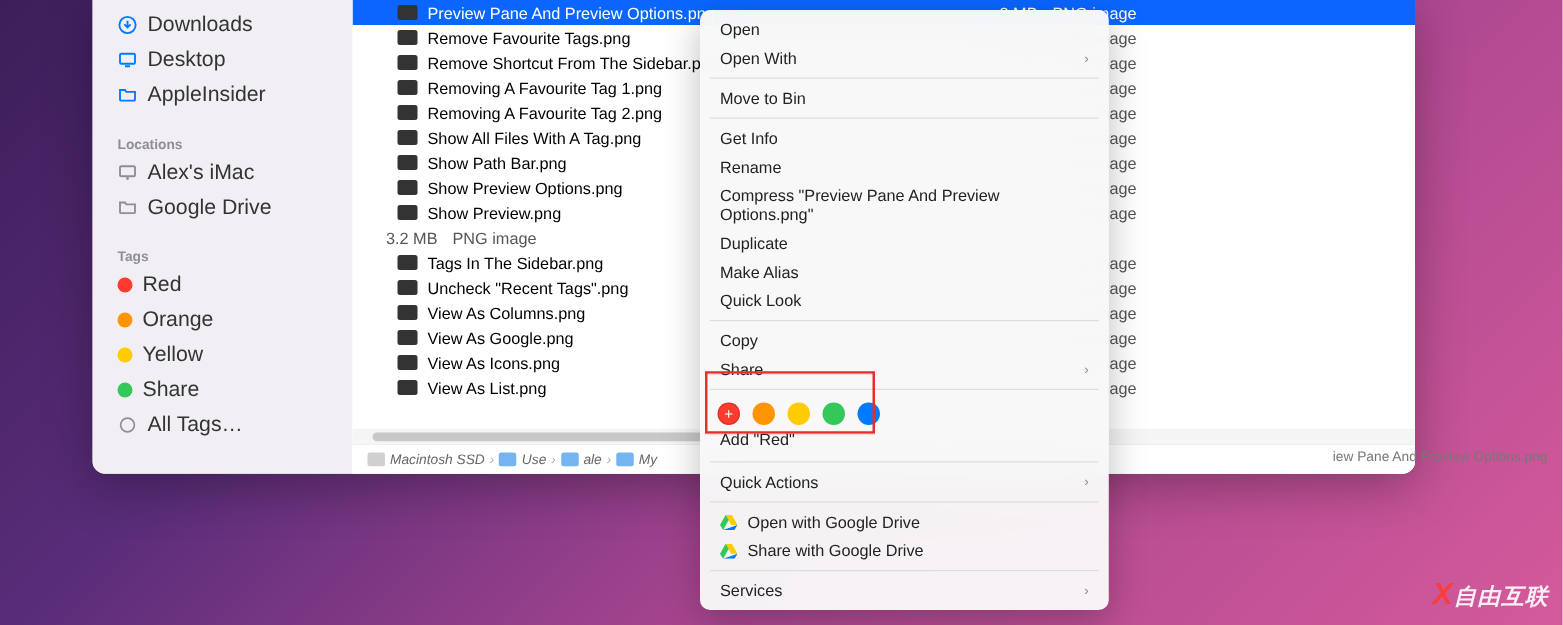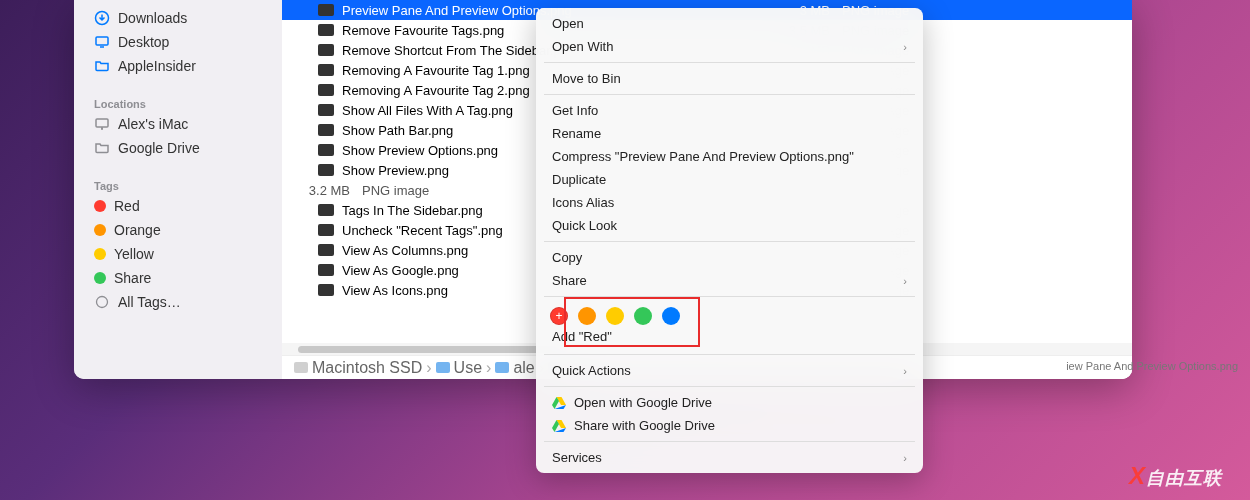--- a/index.html
+++ b/index.html
@@ -1,53 +1,53 @@
 <!DOCTYPE html>
 <html><head>
 <meta charset="utf-8">
 <style>
 * { margin: 0; padding: 0; box-sizing: border-box; font-family: -apple-system, BlinkMacSystemFont, "Segoe UI", Helvetica, Arial, sans-serif; }
 body { width: 1250px; height: 500px; background: linear-gradient(135deg, #3d1e5a 0%, #5a2d7a 30%, #a8458f 60%, #d45a9b 100%); overflow: hidden; position: relative; }
 .window { position: absolute; left: 74px; top: 0; width: 1058px; height: 379px; background: #fff; border-radius: 0 0 10px 10px; box-shadow: 0 10px 40px rgba(0,0,0,0.3); display: flex; overflow: hidden; }
 .sidebar { width: 208px; background: rgba(240,238,242,0.92); padding: 6px 0; overflow: hidden; }
 .sb-group { margin-bottom: 8px; }
 .sb-header { font-size: 11px; font-weight: 600; color: #8e8e93; padding: 4px 20px 2px; margin-top: 16px; }
-.sb-item { display: flex; align-items: center; padding: 4px 20px; font-size: 14px; color: #333; cursor: default; gap: 8px; }
+.sb-item { display: flex; align-items: center; padding: 4px 20px; font-size: 17px; color: #333; cursor: default; gap: 8px; }
 .sb-item .ic { width: 16px; height: 16px; display: flex; align-items: center; justify-content: center; color: #007aff; }
 .sb-item.tag .dot { width: 12px; height: 12px; border-radius: 50%; }
 .sb-item.tag .ic { color: #8e8e93; }
 .main { flex: 1; display: flex; flex-direction: column; background: #fff; position: relative; }
 .file-list { flex: 1; overflow: hidden; }
 .row { display: flex; align-items: center; height: 20px; font-size: 13px; }
 .row.sel { background: #0a66ff; color: #fff; }
 .cell-name { display: flex; align-items: center; gap: 8px; padding-left: 36px; width: 480px; overflow: hidden; white-space: nowrap; }
 .cell-size { width: 80px; text-align: right; color: #555; padding-right: 12px; }
 .cell-kind { flex: 1; color: #555; }
 .row.sel .cell-size, .row.sel .cell-kind, .row.sel .cell-date { color: #fff; }
 .thumb { width: 16px; height: 12px; background: #333; border-radius: 2px; flex-shrink: 0; }
 .scrollbar { height: 12px; background: #f5f5f5; display: flex; align-items: center; padding: 0 8px; }
 .scrollbar-thumb { width: 270px; height: 7px; background: #c8c8c8; border-radius: 4px; margin-left: 8px; }
-.pathbar { height: 24px; background: #fff; display: flex; align-items: center; padding: 0 12px; font-size: 16px; color: #666; gap: 4px; border-top: 1px solid #eee; }
+.pathbar { height: 24px; background: #fff; display: flex; align-items: center; padding: 0 12px; font-size: 11px; color: #666; gap: 4px; border-top: 1px solid #eee; font-style: italic; }
 .pathbar .seg { display: flex; align-items: center; gap: 4px; }
 .pathbar .sep { color: #aaa; }
 .pathbar .folder-ic { width: 14px; height: 11px; background: #74b4f0; border-radius: 2px; }
 .pathbar .hd-ic { width: 14px; height: 11px; background: #d0d0d0; border-radius: 2px; }
-.context-menu { position: absolute; left: 536px; top: 8px; width: 387px; background: rgba(248,248,248,0.97); border-radius: 8px; box-shadow: 0 8px 30px rgba(0,0,0,0.25); padding: 4px 0; font-size: 13px; backdrop-filter: blur(20px); }
+.context-menu { position: absolute; left: 560px; top: 8px; width: 327px; background: rgba(248,248,248,0.97); border-radius: 8px; box-shadow: 0 8px 30px rgba(0,0,0,0.25); padding: 4px 0; font-size: 13px; backdrop-filter: blur(20px); }
 .cm-item { padding: 4px 16px; color: #222; cursor: default; display: flex; align-items: center; justify-content: space-between; }
 .cm-item .chev { color: #888; font-size: 11px; }
 .cm-sep { height: 1px; background: #ddd; margin: 4px 8px; }
 .tags-row { display: flex; gap: 10px; padding: 6px 14px 2px; align-items: center; }
 .tag-dot { width: 18px; height: 18px; border-radius: 50%; display: flex; align-items: center; justify-content: center; cursor: default; }
 .tag-dot.sel { box-shadow: 0 0 0 1px rgba(0,0,0,0.15) inset; }
 .tag-dot .plus { color: #fff; font-size: 12px; line-height: 1; }
 .add-tag-label { padding: 2px 16px 6px; color: #222; }
 .red-box { position: absolute; border: 2.5px solid #e92c2c; pointer-events: none; }
 .rb1 { left: 564px; top: 297px; width: 136px; height: 50px; }
 .gd-ic { width: 14px; height: 12px; display: inline-block; }
-.watermark { position: absolute; right: 28px; bottom: 10px; color: #fff; font-size: 18px; font-weight: 700; font-style: italic; letter-spacing: 1px; opacity: 0.9; }
+.watermark { position: absolute; right: 11px; bottom: 10px; color: #fff; font-size: 18px; font-weight: 700; font-style: italic; letter-spacing: 1px; opacity: 0.9; }
 .watermark .x { font-size: 24px; color: #ff3b30; font-weight: 900; }
 .preview-name { position: absolute; right: 12px; top: 360px; font-size: 11px; color: #777; }
 svg { display: block; }
 </style>
 </head>
 <body>
 
 <div class="window">
   <div class="sidebar">
     <div class="sb-group">
@@ -236,20 +236,28 @@
             <span class="thumb"></span>
             <span>View As Google.png</span>
           </div>
           <div class="cell-size">3.2 MB</div>
           <div class="cell-kind">PNG image</div>
         </div>
         <div class="row">
           <div class="cell-name">
             <span class="thumb"></span>
             <span>View As Icons.png</span>
+          </div>
+          <div class="cell-size">3.2 MB</div>
+          <div class="cell-kind">PNG image</div>
+        </div>
+        <div class="row">
+          <div class="cell-name">
+            <span class="thumb"></span>
+            <span>View As List.png</span>
           </div>
           <div class="cell-size">3.2 MB</div>
           <div class="cell-kind">PNG image</div>
         </div>
       </div>
     <div class="scrollbar">
       <div class="scrollbar-thumb"></div>
     </div>
     <div class="pathbar">
       <span class="seg">
@@ -296,21 +304,21 @@
   <div class="cm-item">
       <span>Rename</span>
     </div>
   <div class="cm-item">
       <span>Compress "Preview Pane And Preview Options.png"</span>
     </div>
   <div class="cm-item">
       <span>Duplicate</span>
     </div>
   <div class="cm-item">
-      <span>Icons Alias</span>
+      <span>Make Alias</span>
     </div>
   <div class="cm-item">
       <span>Quick Look</span>
     </div>
   <div class="cm-sep"></div>
   <div class="cm-item">
       <span>Copy</span>
     </div>
   <div class="cm-item">
       <span>Share</span>

